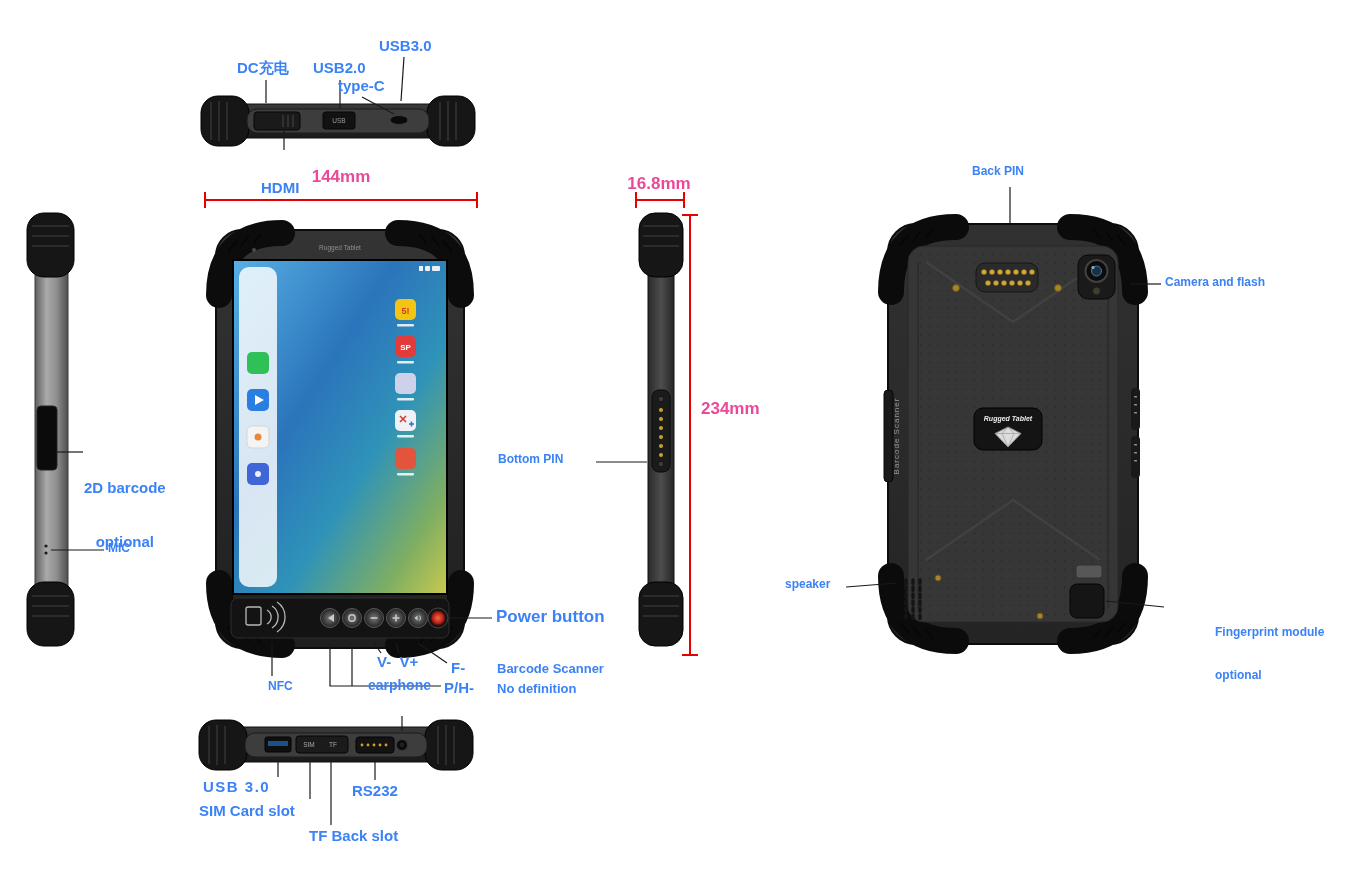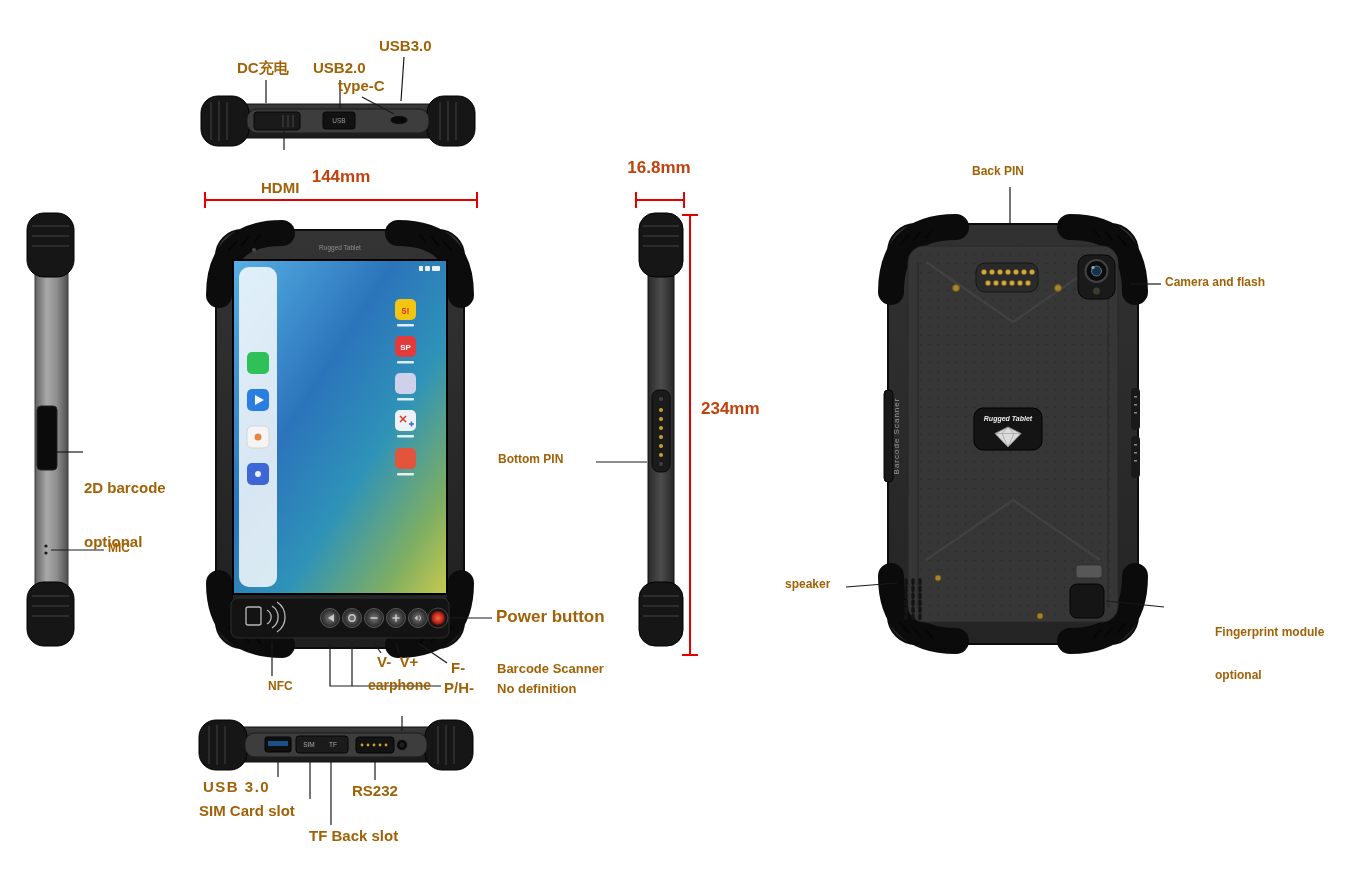--- a/index.html
+++ b/index.html
@@ -1,24 +1,24 @@
 <!DOCTYPE html>
 <html><head>
 <meta charset="utf-8">
 <style>
   * { margin:0; padding:0; box-sizing:border-box; }
   html,body { background:#fff; }
   body { font-family:"Liberation Sans", sans-serif; }
   .canvas { position:relative; width:1355px; height:889px; background:#fff; overflow:hidden; }
   .canvas > svg { position:absolute; left:0; top:0; }
-  .lbl { position:absolute; font-weight:700; color:#a16207; font-size:15px; white-space:pre; line-height:1.2; }
+  .lbl { position:absolute; font-weight:700; color:#3b82f6; font-size:15px; white-space:pre; line-height:1.2; }
   .lbl.sm { font-size:13px; }
   .lbl.md { font-size:12px; }
   .lbl.lg { font-size:17px; }
-  .lbl.red { color:#c2410c; }
+  .lbl.red { color:#ec4899; }
   .lbl.center { text-align:center; }
   .lbl span { display:block; }
 </style>
 </head>
 <body>
 
 <div class="canvas">
 
 <svg width="1355" height="889" viewBox="0 0 1355 889">
   <defs>
@@ -327,24 +327,24 @@
   </g>
 </svg>
 
 <div class="lbl" style="left:237px; top:59px;">DC充电</div>
 <div class="lbl" style="left:313px; top:59px;">USB2.0</div>
 <div class="lbl" style="left:379px; top:37px;">USB3.0</div>
 <div class="lbl" style="left:338px; top:77px;">type-C</div>
 <div class="lbl" style="left:261px; top:151px;margin-top:28px;">HDMI</div>
 
 <div class="lbl red lg center" style="left:205px; top:167px; width:272px;">144mm</div>
-<div class="lbl red lg center" style="left:616px; top:158px; width:86px;">16.8mm</div>
+<div class="lbl red lg center" style="left:616px; top:174px; width:86px;">16.8mm</div>
 <div class="lbl red lg" style="left:701px; top:399px;">234mm</div>
 
-<div class="lbl" style="left:84px; top:443px;">
+<div class="lbl" style="left:84px; top:443px;text-align:center;">
   <span>2D barcode</span>
   <span>optional</span>
 </div>
 <div class="lbl md" style="left:108px; top:541px;">MIC</div>
 
 <div class="lbl md" style="left:498px; top:452px;">Bottom PIN</div>
 <div class="lbl lg" style="left:496px; top:607px;">Power button</div>
 <div class="lbl" style="left:377px; top:653px;">V-  V+</div>
 <div class="lbl" style="left:451px; top:659px;">F-</div>
 <div class="lbl sm" style="left:497px; top:661px;">Barcode Scanner</div>

